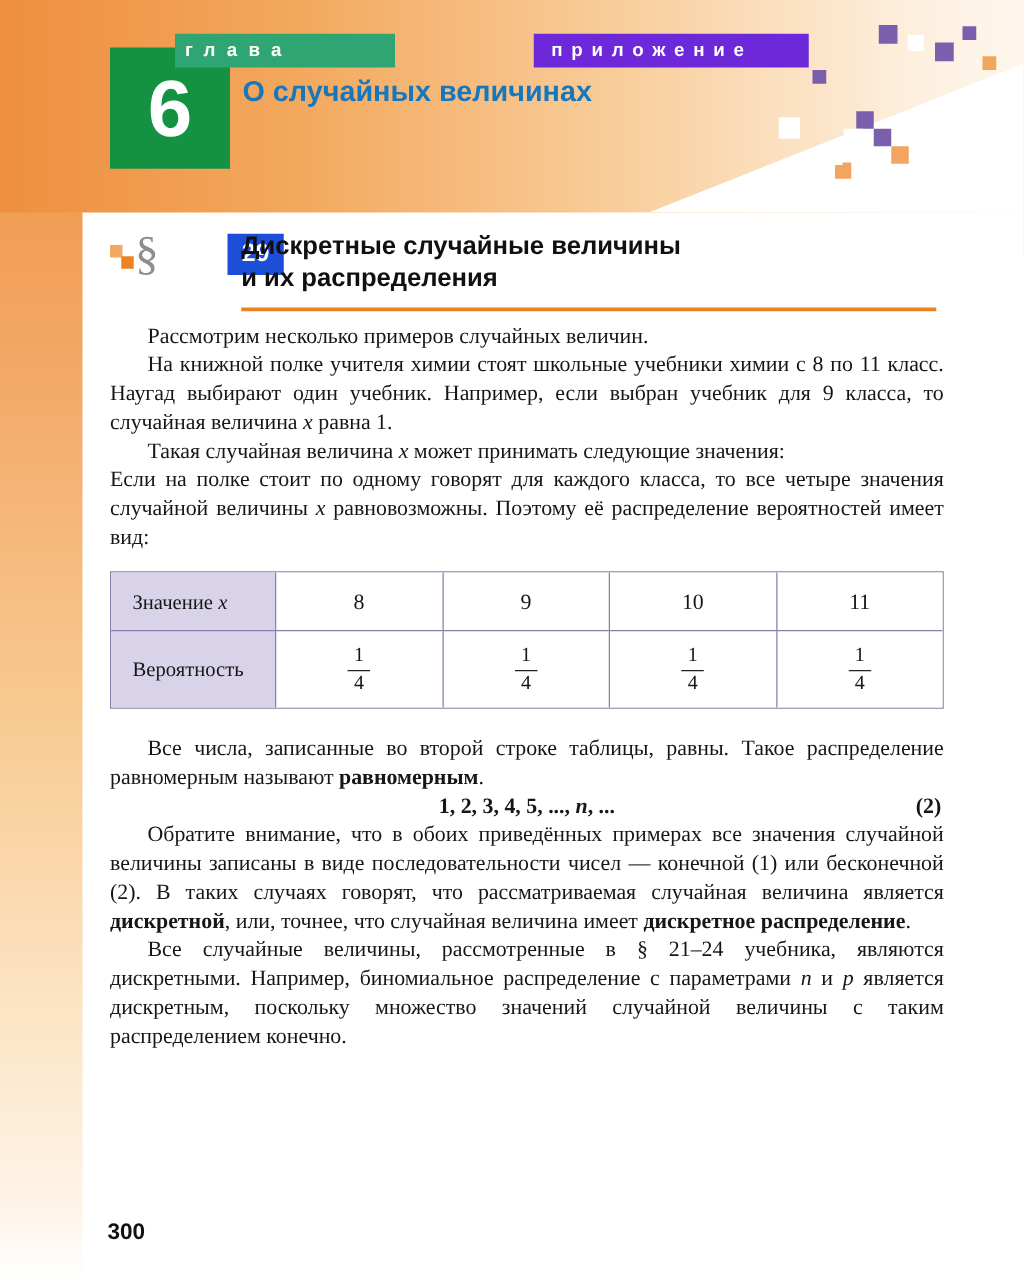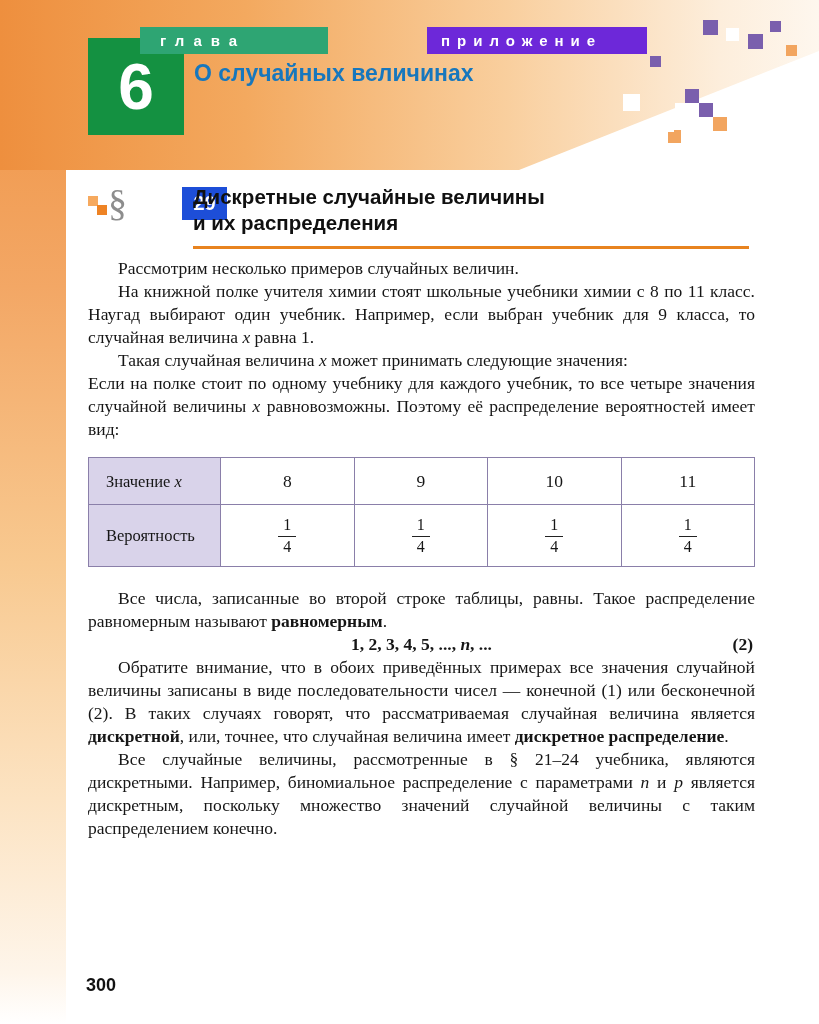--- a/index.html
+++ b/index.html
@@ -12,21 +12,21 @@
   .band-cut{position:absolute;right:0;top:0;width:300px;height:170px;background:#ffffff;
         clip-path:polygon(100% 30%,100% 100%,0 100%);}
   .stripe{position:absolute;left:0;top:0;width:66px;height:1024px;
         background:linear-gradient(180deg,#ef9140 0%,#f3a765 28%,#f8c990 55%,#fce3c2 78%,#fef5ea 95%,#ffffff 100%);}
 
   .chapter-box{position:absolute;left:88px;top:38px;width:96px;height:97px;background:#149141;
         display:flex;align-items:center;justify-content:center;z-index:2;}
   .chapter-box span{color:#ffffff;font-family:"Liberation Sans",sans-serif;font-weight:bold;font-size:64px;line-height:1;}
   .strip{position:absolute;top:27px;height:27px;display:flex;align-items:center;z-index:3;
         color:#ffffff;font-family:"Liberation Sans",sans-serif;font-size:15px;font-weight:bold;}
-  .strip-glava{left:140px;width:168px;background:#2ea573;padding-left:20px;letter-spacing:9px;}
+  .strip-glava{left:140px;width:168px;background:#2ea573;padding-left:8px;letter-spacing:9px;}
   .strip-pril{left:427px;width:206px;background:#6d28d9;padding-left:14px;letter-spacing:7px;}
   .band-title{position:absolute;left:194px;top:60px;z-index:3;color:#1777bd;
         font-family:"Liberation Sans",sans-serif;font-weight:bold;font-size:23px;}
 
   .px{position:absolute;z-index:4;}
 
   
   .par-mark{position:absolute;left:108px;top:184px;font-size:38px;color:#8d8d8d;
         font-family:"Liberation Serif",serif;line-height:1;}
   .sec-num{position:absolute;left:136px;top:187px;width:45px;height:33px;background:#1d4ed8;
@@ -111,21 +111,21 @@
   <div class="sec-rule"></div>
 
   <div class="content">
     <p class="in">Рассмотрим несколько примеров случайных величин.</p>
 
     <p class="in"><span>На книжной полке учителя химии стоят школьные учебники химии с 8 по 11 класс. Наугад выбирают один учебник. Например, если выбран учебник для 9 класса, то случайная величина </span><i class="v">x</i><span> равна 1.</span></p>
 
     <p class="in"><span>Такая случайная величина </span><i class="v">x</i><span> может принимать следующие значения:</span></p>
 
 
-    <p class="noin"><span>Если на полке стоит по одному учебнику для каждого учебник, то все четыре значения случайной величины </span><i class="v">x</i><span> равновозможны. Поэтому её распределение вероятностей имеет вид:</span></p>
+    <p class="noin"><span>Если на полке стоит по одному говорят для каждого класса, то все четыре значения случайной величины </span><i class="v">x</i><span> равновозможны. Поэтому её распределение вероятностей имеет вид:</span></p>
 
     <div class="tbl">
       <div class="cell lab r1">
           <span><span>Значение </span><i class="v">x</i></span>
         </div>
       <div class="cell r1">8</div>
       <div class="cell r1">9</div>
       <div class="cell r1">10</div>
       <div class="cell r1">11</div>
 

